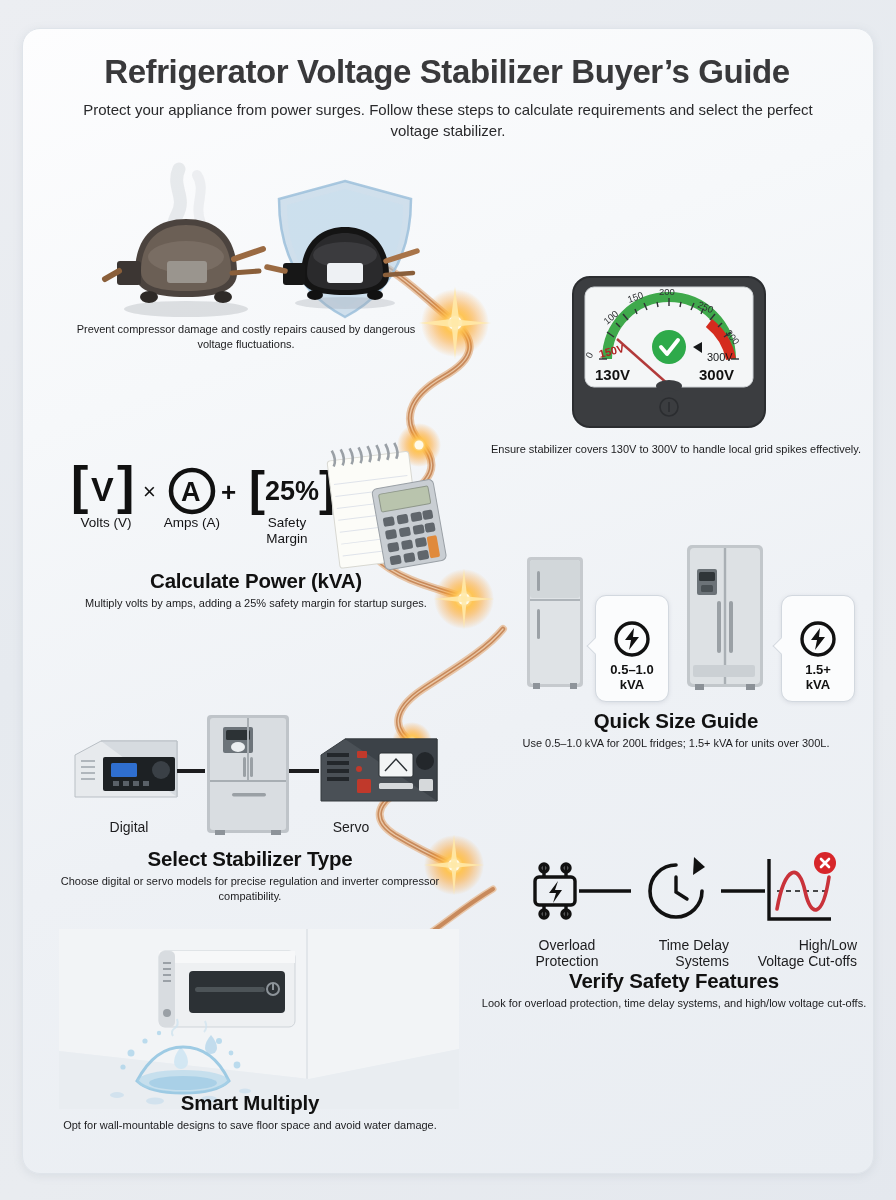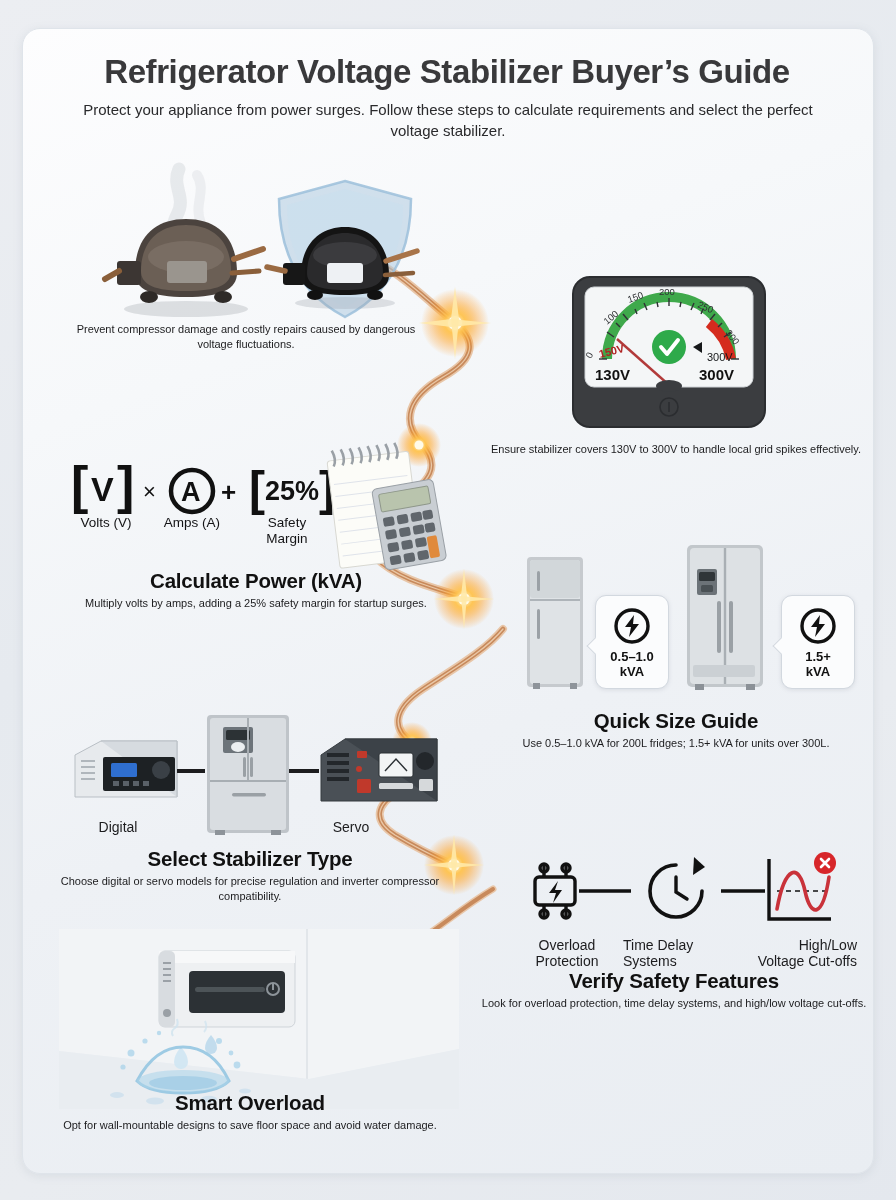--- a/index.html
+++ b/index.html
@@ -34,21 +34,21 @@
   .cap{ font-size:14px; color:#1c1c1e; }
   svg{ display:block; overflow:visible; }
   
   #wires{ position:absolute; left:0; top:0; width:852px; height:1146px; pointer-events:none; }
   
   .art{ position:absolute; }
   .badge{
     position:absolute; width:74px; background:#fbfcfd;
     border:1px solid #d2d8df; border-radius:11px;
     box-shadow:0 1px 4px rgba(120,130,145,.18);
-    text-align:center; padding:10px 2px 8px;
+    text-align:center; padding:23px 2px 8px;
   }
   .badge .bt{ font-size:13px; font-weight:bold; line-height:1.15; color:#111; }
   .badge .tail{
     position:absolute; left:-7px; top:44px; width:12px; height:12px;
     background:#fbfcfd; border-left:1px solid #d2d8df; border-bottom:1px solid #d2d8df;
     transform:rotate(45deg);
   }
   .fmt-lbl{ font-size:13.5px; color:#141416; text-align:center; line-height:1.2;}
 </style>
 </head>
@@ -394,21 +394,21 @@
       <rect x="322" y="44" width="34" height="24" rx="2" fill="#f2f4f5" stroke="#2b3034"></rect>
       <path d="M328 62 L339 50 L350 62" fill="none" stroke="#2b3034" stroke-width="1.4"></path>
       <circle cx="368" cy="52" r="9" fill="#23272b"></circle>
       <rect x="300" y="70" width="14" height="14" rx="1.5" fill="#c0392b"></rect>
       <rect x="322" y="74" width="34" height="6" rx="1.5" fill="#d6d9db"></rect>
       <rect x="362" y="70" width="14" height="12" rx="1.5" fill="#d6d9db"></rect>
       <circle cx="302" cy="60" r="3" fill="#c0392b"></circle>
     </g>
   </svg>
 
-  <div class="cap" style="position:absolute;left:55px;top:790px;width:80px;text-align:center;">Digital</div>
+  <div class="cap" style="position:absolute;left:66px;top:790px;width:80px;text-align:center;">Digital</div>
   <div class="cap" style="position:absolute;left:288px;top:790px;width:80px;text-align:center;">Servo</div>
 
   <div class="blk" style="left:34px; top:818px; width:386px;">
     <div class="h">Select Stabilizer Type</div>
     <div class="p">Choose digital or servo models for precise regulation and inverter compressor compatibility.</div>
   </div>
 
   <svg class="art" style="left:490px;top:818px;" width="340" height="80" viewBox="0 0 340 80">
     <path d="M66 44 H118" stroke="#111" stroke-width="3.6"></path>
     <path d="M208 44 H252" stroke="#111" stroke-width="3.6"></path>
@@ -435,21 +435,21 @@
       <path d="M264 62 C 272 18, 286 16, 292 44 C 298 72, 310 70, 316 30" fill="none" stroke="#c9323a" stroke-width="3.6" stroke-linecap="round"></path>
       <circle cx="312" cy="16" r="11" fill="#d7262a"></circle>
       <path d="M308 12 L316 20 M316 12 L308 20" stroke="#fff" stroke-width="2.6" stroke-linecap="round"></path>
     </g>
   </svg>
 
   <div style="position:absolute;left:496px;top:908px;width:96px;text-align:center;">
     <div class="cap">Overload</div>
     <div class="cap">Protection</div>
   </div>
-  <div style="position:absolute;left:600px;top:908px;width:106px;text-align:left;">
+  <div style="position:absolute;left:600px;top:908px;width:106px;text-align:right;">
     <div class="cap">Time Delay</div>
     <div class="cap">Systems</div>
   </div>
   <div style="position:absolute;left:700px;top:908px;width:134px;text-align:right;">
     <div class="cap">High/Low</div>
     <div class="cap">Voltage Cut-offs</div>
   </div>
 
   <div class="blk" style="left:456px; top:940px; width:390px;">
     <div class="h">Verify Safety Features</div>
@@ -496,17 +496,17 @@
       <g fill="#bcd9ec" opacity=".5">
         <ellipse cx="58" cy="166" rx="7" ry="3"></ellipse>
           <ellipse cx="96" cy="172" rx="9" ry="3.4"></ellipse>
         <ellipse cx="150" cy="170" rx="8" ry="3.2"></ellipse>
           <ellipse cx="186" cy="162" rx="6" ry="2.6"></ellipse>
       </g>
     </g>
   </svg>
 
   <div class="blk" style="left:34px; top:1062px; width:386px;">
-    <div class="h">Smart Overload</div>
+    <div class="h">Smart Multiply</div>
     <div class="p">Opt for wall-mountable designs to save floor space and avoid water damage.</div>
   </div>
 
 </div>
 
 </body></html>

